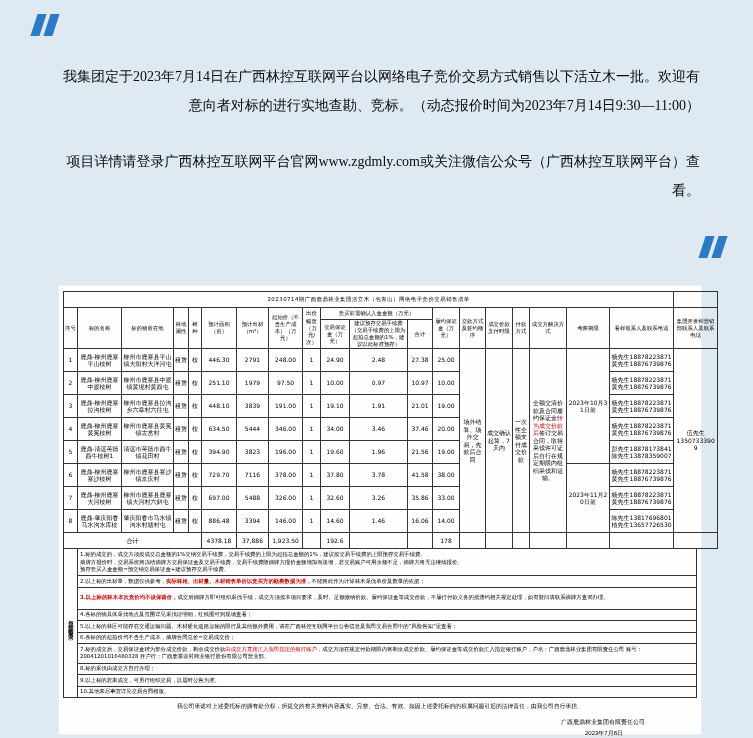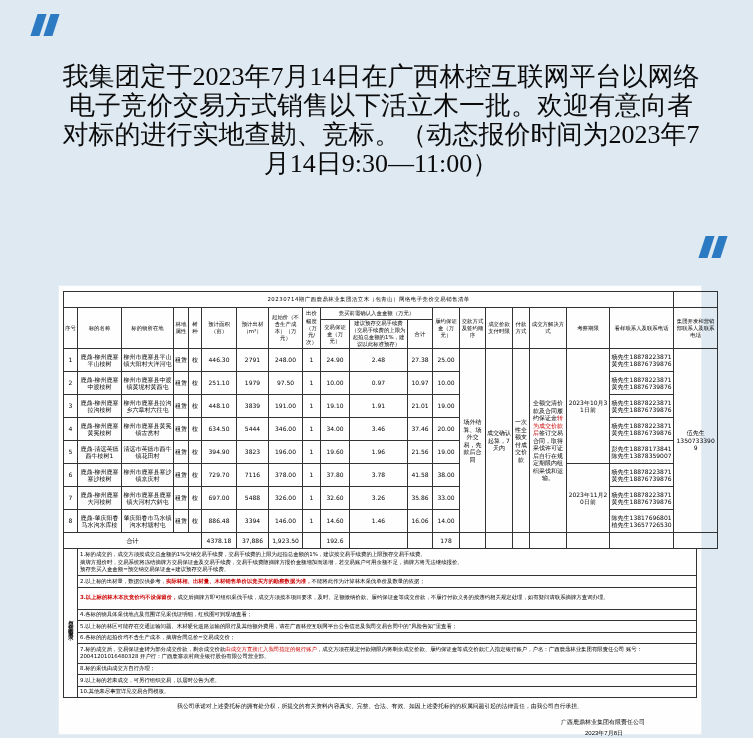--- a/index.html
+++ b/index.html
@@ -9,21 +9,21 @@
   
   .qm{position:absolute;width:32px;height:24px}
   .qm i{position:absolute;top:0;width:9px;height:22px;background:#2c7bc2;transform:skewX(-18deg)}
   .qm i.b2{left:13px}
   .qm.open{left:34px;top:14px}
   .qm.close{left:702px;top:236px}
 
   
   .ann{position:absolute;left:62px;top:62px;width:638px;
        font-family:"Liberation Serif","DejaVu Serif",serif;
-       font-size:26px;line-height:29px;color:#0b0b0b;text-align:center}
+       font-size:14px;line-height:29px;color:#0b0b0b;text-align:right}
   .ann p{margin:0 0 27px 0}
 
   
   .panel{position:absolute;left:59px;top:286px;width:642px;height:448px;background:#fefefe;
          padding:5px 4px 3px 4px;box-sizing:border-box;box-shadow:0 0 0 1px #e7eef4}
 
   table{width:100%;border-collapse:collapse;table-layout:fixed;color:#000;
         font-family:"DejaVu Sans",sans-serif}
   .main th,.main td{border:0.6px solid #333;padding:0 1px;text-align:center;vertical-align:middle;
         font-weight:normal;overflow:hidden;word-break:break-all}
@@ -51,20 +51,21 @@
 </head>
 <body>
 
 <span class="qm open">
     <i></i>
     <i class="b2"></i>
   </span>
 
 <div class="ann">
   <p>我集团定于2023年7月14日在广西林控互联网平台以网络电子竞价交易方式销售以下活立木一批。欢迎有意向者对标的进行实地查勘、竞标。（动态报价时间为2023年7月14日9:30—11:00）</p>
+  <p>项目详情请登录广西林控互联网平台官网www.zgdmly.com或关注微信公众号（广西林控互联网平台）查看。</p>
 </div>
 
 <span class="qm close">
     <i></i>
     <i class="b2"></i>
   </span>
 
 <div class="panel">
   <table class="main">
     <colgroup>

